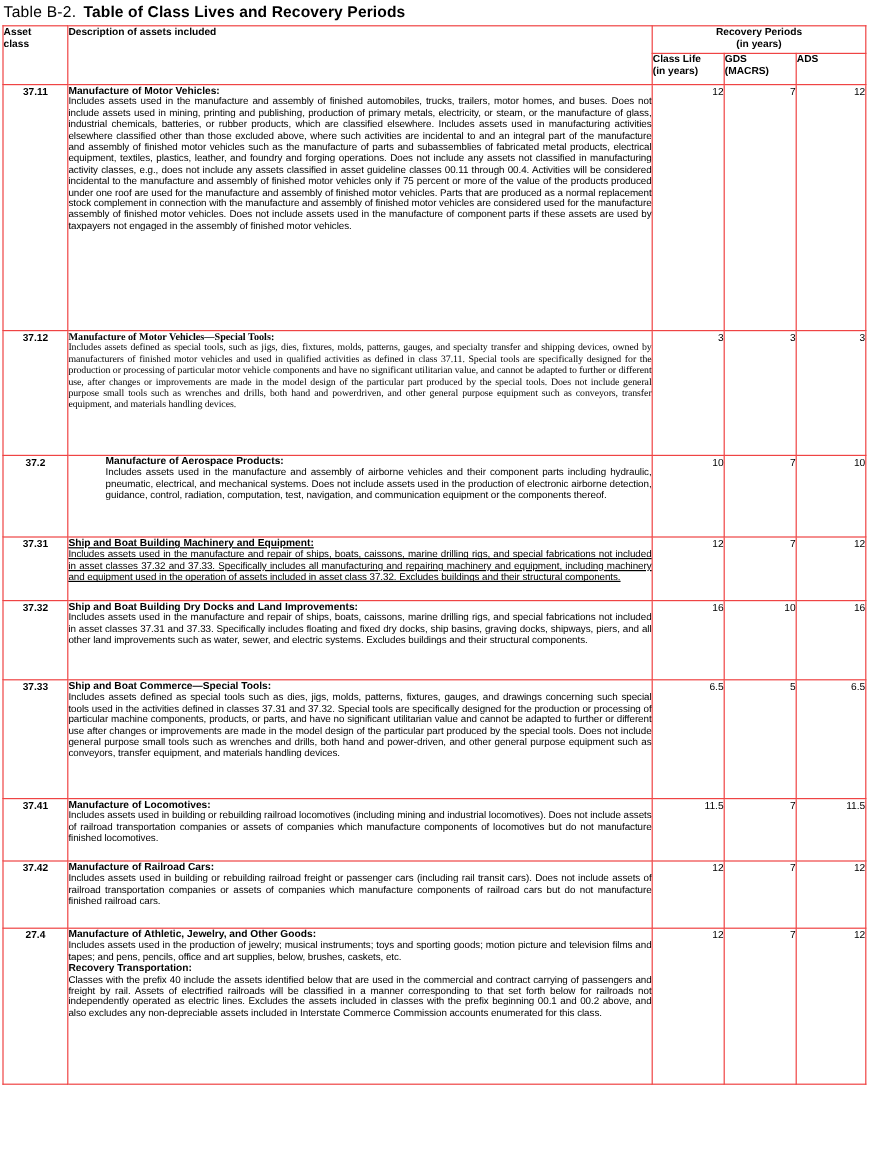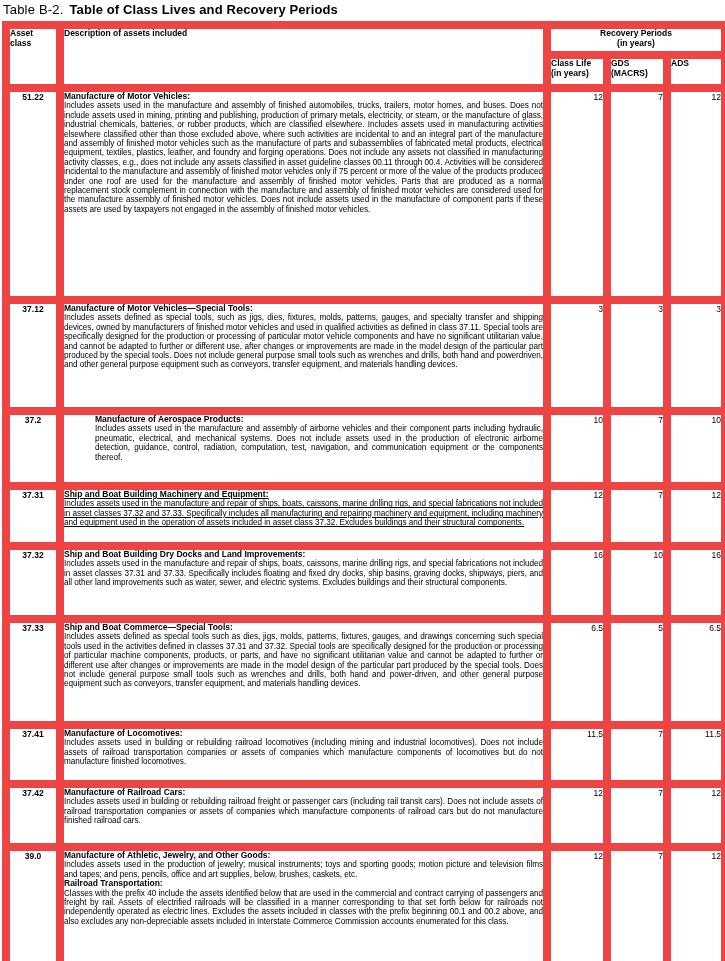--- a/index.html
+++ b/index.html
@@ -25,21 +25,21 @@
     table-layout:fixed;
     width:719px;
   }
   col.c-ac   { width:54px; }
   col.c-desc { width:487px; }
   col.c-cl   { width:60px; }
   col.c-gds  { width:60px; }
   col.c-ads  { width:58px; }
 
   table.b2 th, table.b2 td {
-    border:8px solid #ef4444;
+    border:1px solid #ef4444;
     padding:0;
     vertical-align:top;
     font-size:8.5px;
   }
 
   thead th { font-weight:700; line-height:9.5px; }
   th.th-asset, th.th-desc {
     vertical-align:bottom;
     text-align:left;
     padding:2px 4px 3px 4px;
@@ -73,21 +73,21 @@
   }
   .seg-h { font-weight:700; font-size:8.5px; letter-spacing:0; text-align:left; }
   td.val {
     text-align:right;
     padding-top:4px;
     font-size:8.6px;
   }
 
   
   .r0 { min-height:204px;border-radius:17px; }
-  .r1 { min-height:103px; }
+  .r1 { min-height:103px;font-family:Liberation Serif, serif; }
   .r2 { min-height:67px;margin-left:31px;  }
   .r3 { min-height:52px;text-decoration:underline;  }
   .r4 { min-height:65px;  }
   .r5 { min-height:98px;  }
   .r6 { min-height:51px;  }
   .r7 { min-height:55px;  }
   .r8 { min-height:129px; }
 </style>
 </head>
 <body>
@@ -125,21 +125,21 @@
         </th>
         <th class="th-sub">
           <div>GDS</div>
           <div>(MACRS)</div>
         </th>
         <th class="th-sub">ADS</th>
       </tr>
     </thead>
     <tbody id="rows">
         <tr>
-          <td class="ac">51.22</td>
+          <td class="ac">37.11</td>
           <td class="desc">
             <div class="desc-inner r0">
               <div class="seg-h">Manufacture of Motor Vehicles:</div>
               <div class="seg-t">Includes assets used in the manufacture and assembly of finished automobiles, trucks, trailers, motor homes, and buses. Does not include assets used in mining, printing and publishing, production of primary metals, electricity, or steam, or the manufacture of glass, industrial chemicals, batteries, or rubber products, which are classified elsewhere. Includes assets used in manufacturing activities elsewhere classified other than those excluded above, where such activities are incidental to and an integral part of the manufacture and assembly of finished motor vehicles such as the manufacture of parts and subassemblies of fabricated metal products, electrical equipment, textiles, plastics, leather, and foundry and forging operations. Does not include any assets not classified in manufacturing activity classes, e.g., does not include any assets classified in asset guideline classes 00.11 through 00.4. Activities will be considered incidental to the manufacture and assembly of finished motor vehicles only if 75 percent or more of the value of the products produced under one roof are used for the manufacture and assembly of finished motor vehicles. Parts that are produced as a normal replacement stock complement in connection with the manufacture and assembly of finished motor vehicles are considered used for the manufacture assembly of finished motor vehicles. Does not include assets used in the manufacture of component parts if these assets are used by taxpayers not engaged in the assembly of finished motor vehicles.</div>
             </div>
           </td>
           <td class="val">12</td>
           <td class="val">7</td>
           <td class="val">12</td>
         </tr>
@@ -221,26 +221,26 @@
             <div class="desc-inner r7">
               <div class="seg-h">Manufacture of Railroad Cars:</div>
               <div class="seg-t">Includes assets used in building or rebuilding railroad freight or passenger cars (including rail transit cars). Does not include assets of railroad transportation companies or assets of companies which manufacture components of railroad cars but do not manufacture finished railroad cars.</div>
             </div>
           </td>
           <td class="val">12</td>
           <td class="val">7</td>
           <td class="val">12</td>
         </tr>
         <tr>
-          <td class="ac">39.0</td>
+          <td class="ac">27.4</td>
           <td class="desc">
             <div class="desc-inner r8">
               <div class="seg-h">Manufacture of Athletic, Jewelry, and Other Goods:</div>
               <div class="seg-t">Includes assets used in the production of jewelry; musical instruments; toys and sporting goods; motion picture and television films and tapes; and pens, pencils, office and art supplies, below, brushes, caskets, etc.</div>
-              <div class="seg-h">Railroad Transportation:</div>
+              <div class="seg-h">Recovery Transportation:</div>
               <div class="seg-t">Classes with the prefix 40 include the assets identified below that are used in the commercial and contract carrying of passengers and freight by rail. Assets of electrified railroads will be classified in a manner corresponding to that set forth below for railroads not independently operated as electric lines. Excludes the assets included in classes with the prefix beginning 00.1 and 00.2 above, and also excludes any non-depreciable assets included in Interstate Commerce Commission accounts enumerated for this class.</div>
             </div>
           </td>
           <td class="val">12</td>
           <td class="val">7</td>
           <td class="val">12</td>
         </tr>
       </tbody>
   </table>
 

